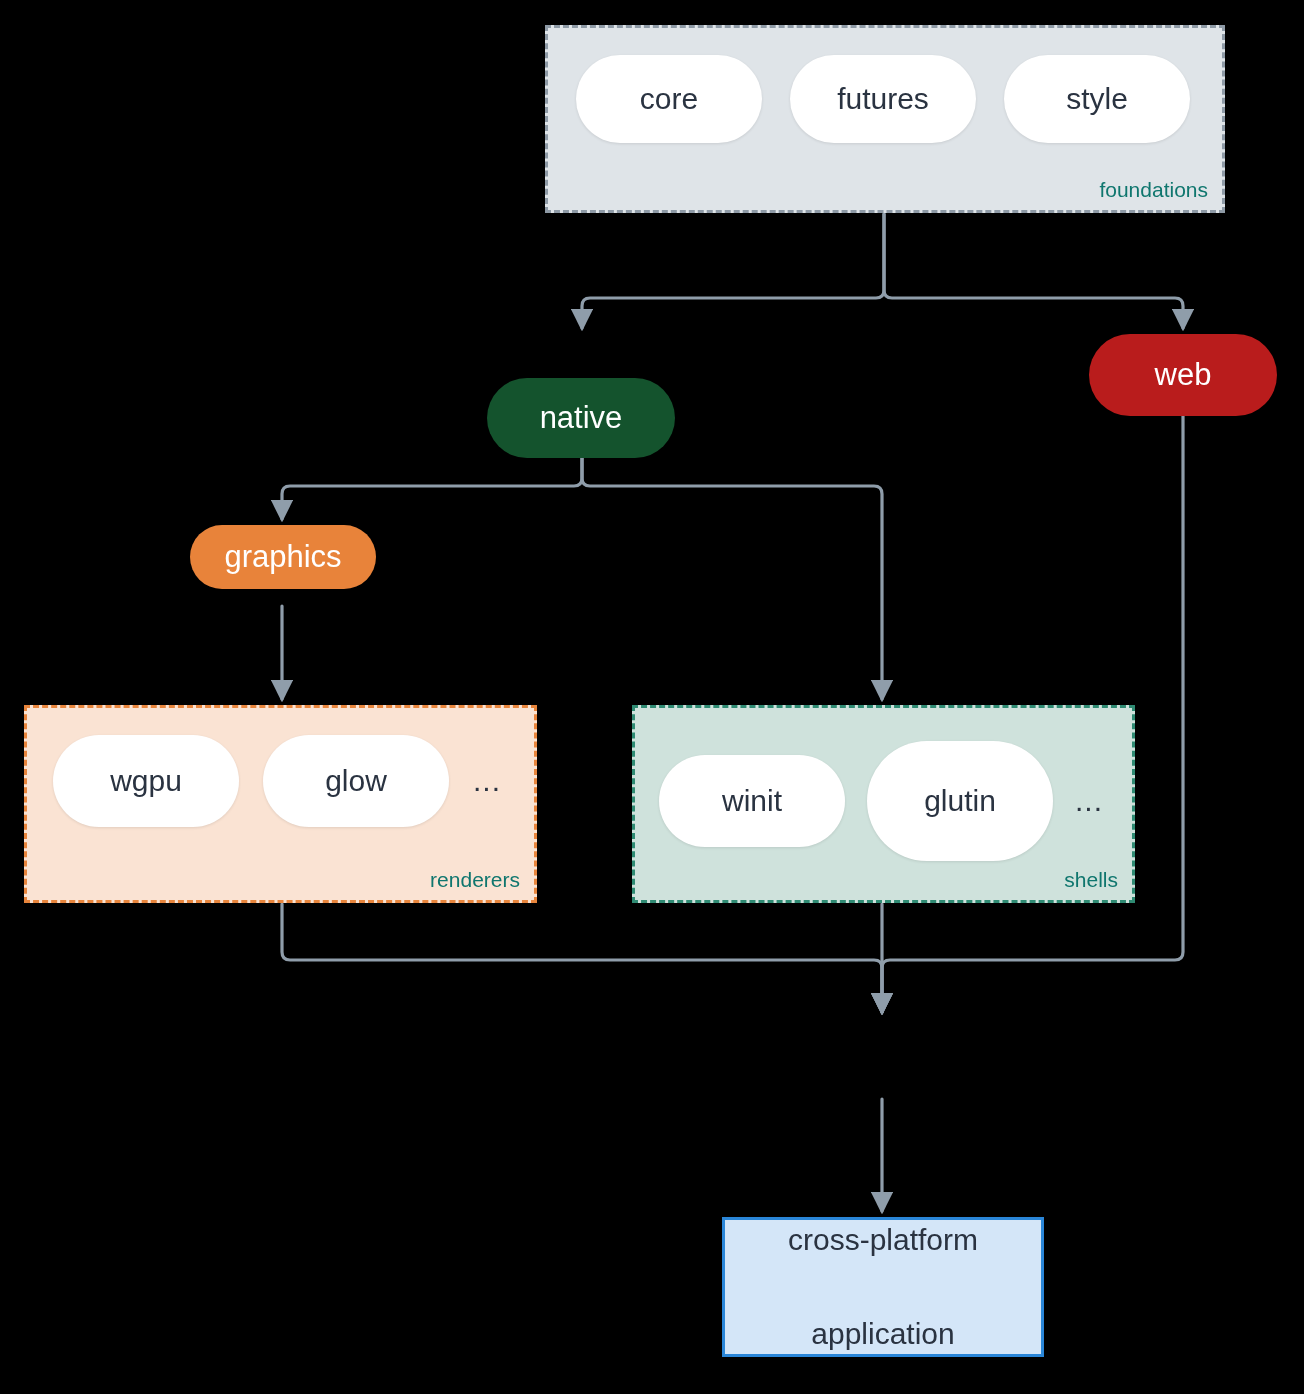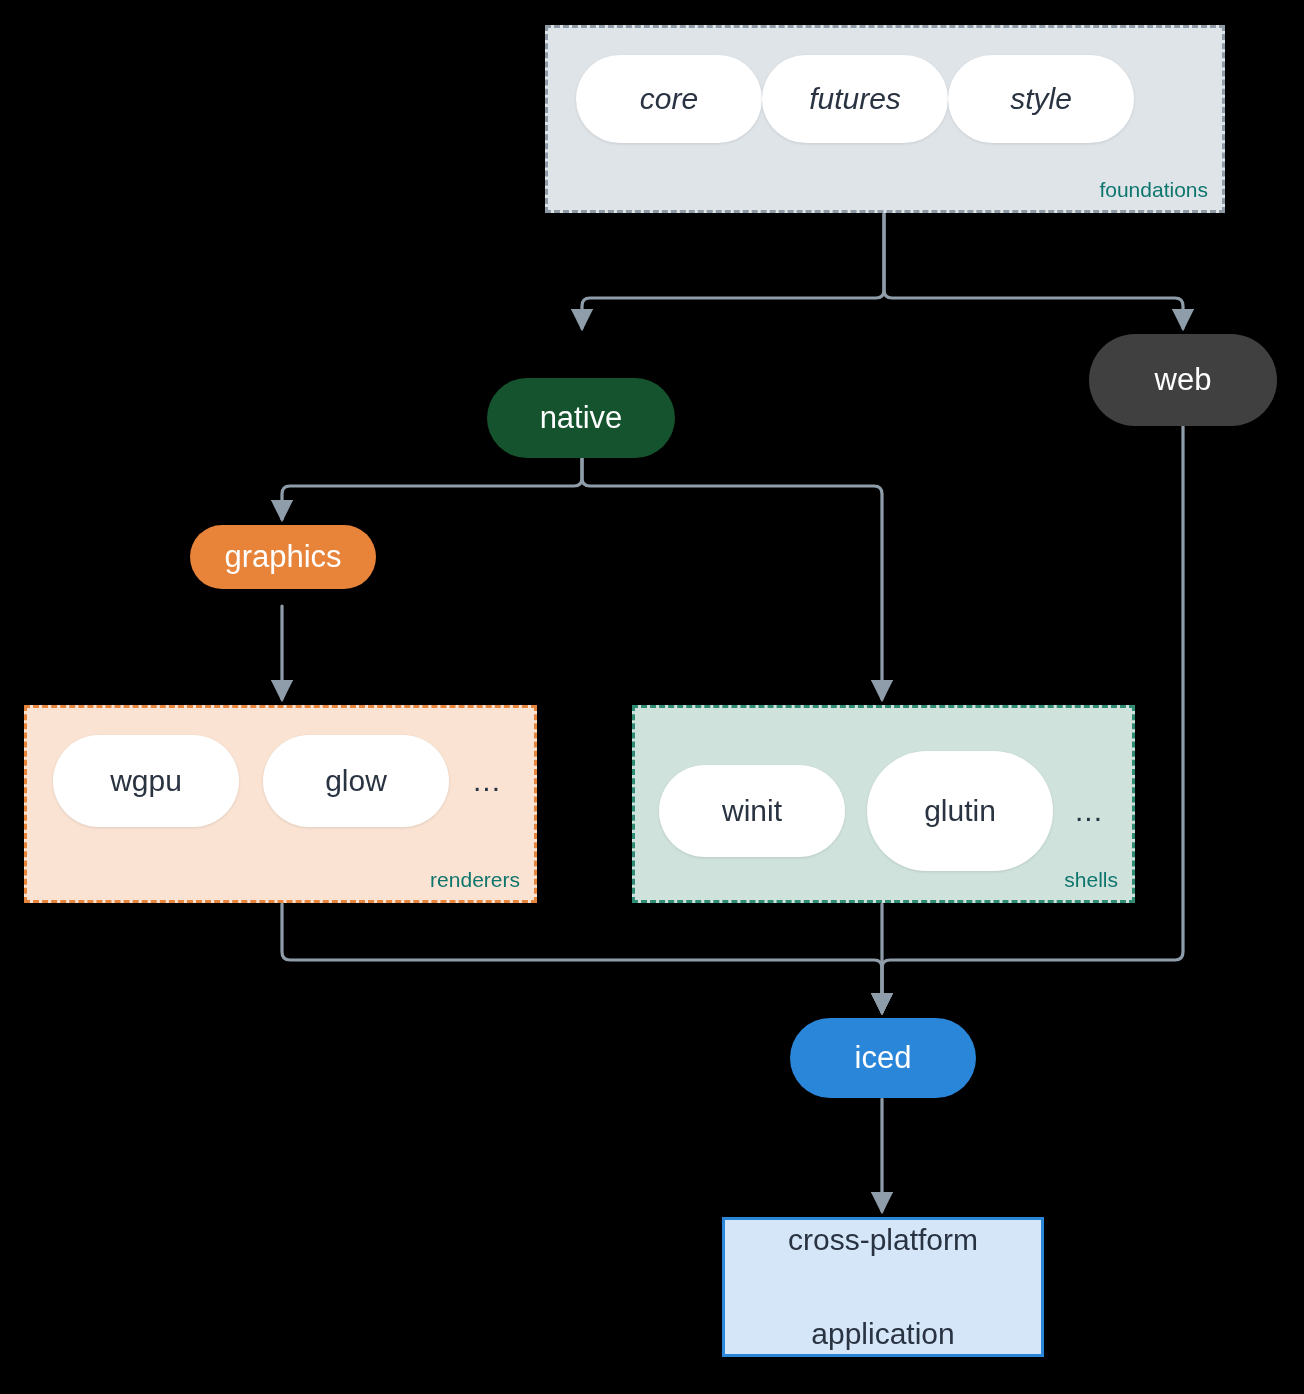--- a/index.html
+++ b/index.html
@@ -94,21 +94,21 @@
     box-sizing: border-box;
     border-radius: 999px;
     display: flex;
     align-items: center;
     justify-content: center;
     color: #ffffff;
     font-size: 31px;
     white-space: nowrap;
   }
   .n-native { left: 487px; top: 334px; width: 188px; height: 80px; background: #14532d; margin-top: 44px; }
-  .n-web    { left: 1089px; top: 334px; width: 188px; height: 92px; background: #404040; }
+  .n-web    { left: 1089px; top: 334px; width: 188px; height: 82px; background: #b91c1c; }
   .n-graphics { left: 190px; top: 525px; width: 186px; height: 64px; background: #e8833a; }
   .n-iced   { left: 790px; top: 1018px; width: 186px; height: 80px; background: #2a86d8; }
 
   
   .rect-node {
     position: absolute;
     box-sizing: border-box;
     left: 722px; top: 1217px; width: 322px; height: 140px;
     background: #d4e6f8;
     border: 3px solid #2a86d8;
@@ -145,49 +145,48 @@
 
       <path d="M 282 904 L 282 952 Q 282 960 290 960 L 874 960 Q 882 960 882 968 L 882 1012" marker-end="url(#arrow)"></path>
       <path d="M 882 904 L 882 1012" marker-end="url(#arrow)"></path>
       <path d="M 1183 415 L 1183 952 Q 1183 960 1175 960 L 890 960 Q 882 960 882 968 L 882 1012" marker-end="url(#arrow)"></path>
 
       <path d="M 882 1099 L 882 1211" marker-end="url(#arrow)"></path>
     </g>
   </svg>
 
   <div class="cluster cl-foundations">
-    <div class="cluster-row" style="left:28px; top:27px; font-style:italic;">
+    <div class="cluster-row" style="left:28px; top:27px; gap:28px;">
       <div class="pill" style="width:186px;height:88px;">core</div>
       <div class="pill" style="width:186px;height:88px;">futures</div>
       <div class="pill" style="width:186px;height:88px;">style</div>
     </div>
     <div class="cluster-label">foundations</div>
   </div>
 
   <div class="cluster cl-renderers">
     <div class="cluster-row" style="left:26px; top:27px; gap:24px;">
       <div class="pill" style="width:186px;height:92px;">wgpu</div>
       <div class="pill" style="width:186px;height:92px;">glow</div>
       <div class="ellipsis">...</div>
     </div>
     <div class="cluster-label">renderers</div>
   </div>
 
   <div class="cluster cl-shells">
-    <div class="cluster-row" style="left:24px; top:43px; gap:22px;">
+    <div class="cluster-row" style="left:24px; top:33px; gap:22px;">
       <div class="pill" style="width:186px;height:92px;">winit</div>
       <div class="pill" style="width:186px;height:120px;text-align:center;">glutin</div>
       <div class="ellipsis">...</div>
     </div>
     <div class="cluster-label">shells</div>
   </div>
 
   <div class="node n-native">native</div>
   <div class="node n-web">web</div>
   <div class="node n-graphics">graphics</div>
-  <div class="node n-iced">iced</div>
 
   <div class="rect-node">
     <div>cross-platform</div>
     <div>application</div>
   </div>
 
 </div>
 
 </body></html>

